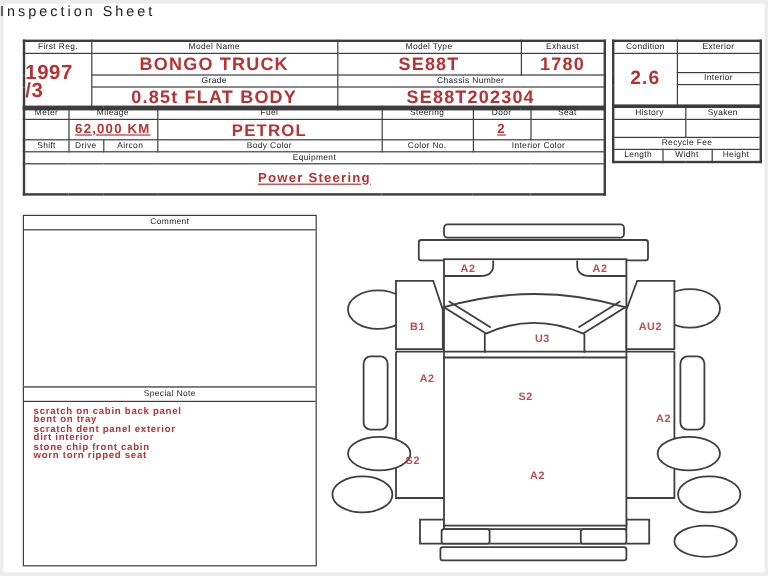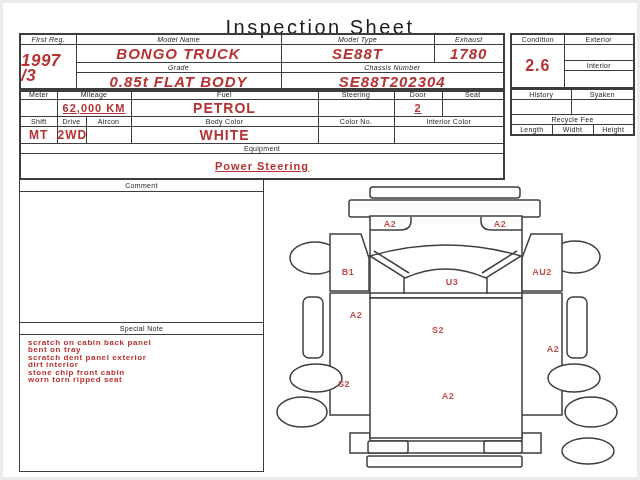--- a/index.html
+++ b/index.html
@@ -2,22 +2,22 @@
 <html><head>
 <meta charset="utf-8">
 <style>
   html,body{margin:0;padding:0;}
   body{
     width:640px;height:480px;position:relative;background:#fff;
     font-family:"Liberation Sans", sans-serif;overflow:hidden;
   }
   .page-frame{position:absolute;inset:0;border:3px solid #ececec;pointer-events:none;}
   .title{
-    position:absolute;top:16px;left:0;width:100%;text-align:center;
-    font-size:20px;letter-spacing:2.5px;color:#1c1c1c;font-weight:500;
+    position:absolute;top:2px;left:0;width:100%;text-align:left;
+    font-size:12px;letter-spacing:2.5px;color:#1c1c1c;font-weight:500;
   }
   table.t{position:absolute;border-collapse:collapse;table-layout:fixed;}
   table.t td{border:1px solid #3d3d3d;padding:0;overflow:hidden;vertical-align:middle;}
   table.ta, table.tb, table.tc, table.td2{border:2px solid #3d3d3d;}
   .hdr{font-size:7px;color:#222;text-align:center;letter-spacing:0.3px;line-height:9px;}
   .val{color:#b73232;font-weight:bold;text-align:center;letter-spacing:1px;}
   .v17{font-size:17px;} .v15{font-size:15px;} .v16{font-size:16px;}
   .v14{font-size:14px;} .v12{font-size:12px;} .v11{font-size:11px;text-decoration:underline;}
   .firstreg{white-space:pre-line;text-align:left;padding-left:5px;line-height:15px;letter-spacing:0.5px;}
   .equipval{text-align:center;vertical-align:top;padding:3px 0 0 10px;}
@@ -33,21 +33,21 @@
   .diagram text{fill:#c14c4c;font-size:9px;font-weight:bold;letter-spacing:0.5px;
     text-anchor:middle;stroke:none;font-family:"Liberation Sans",sans-serif;}
 </style>
 </head>
 <body>
 
 <div class="page-frame"></div>
 
 <div class="title">Inspection Sheet</div>
 
-<table class="t ta" style="left:19px;top:33px;width:484px;font-style:italic;">
+<table class="t ta" style="left:19px;top:33px;width:484px;">
   <colgroup>
       <col style="width:56px">
       <col style="width:205px">
       <col style="width:153px">
       <col style="width:70px">
     </colgroup>
   <tbody>
       <tr style="height:10px">
     <td class="hdr">First Reg.</td>
     <td class="hdr">Model Name</td>
@@ -122,28 +122,20 @@
     <td class="val v11">2</td>
     <td></td>
   </tr>
   <tr style="height:10px">
     <td class="hdr">Shift</td>
     <td class="hdr">Drive</td>
     <td class="hdr">Aircon</td>
     <td class="hdr">Body Color</td>
     <td class="hdr">Color No.</td>
     <td colspan="2" class="hdr">Interior Color</td>
-  </tr>
-  <tr style="height:16px">
-    <td class="val v12">MT</td>
-    <td class="val v12">2WD</td>
-    <td></td>
-    <td class="val v14">WHITE</td>
-    <td></td>
-    <td colspan="2"></td>
   </tr>
   <tr style="height:9px">
     <td colspan="7" class="hdr">Equipment</td>
   </tr>
   <tr style="height:25px">
     <td colspan="7" class="val v11 equipval">Power Steering</td>
   </tr>
 </tbody>
   </table>
 

